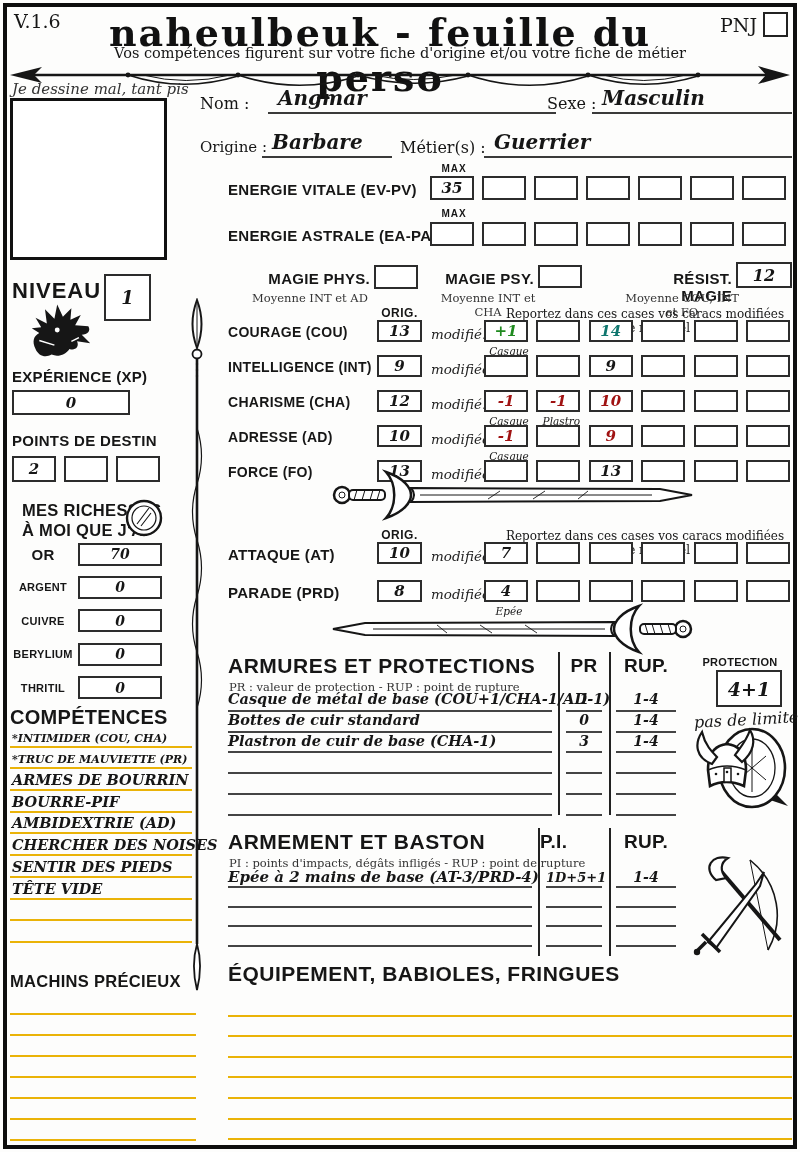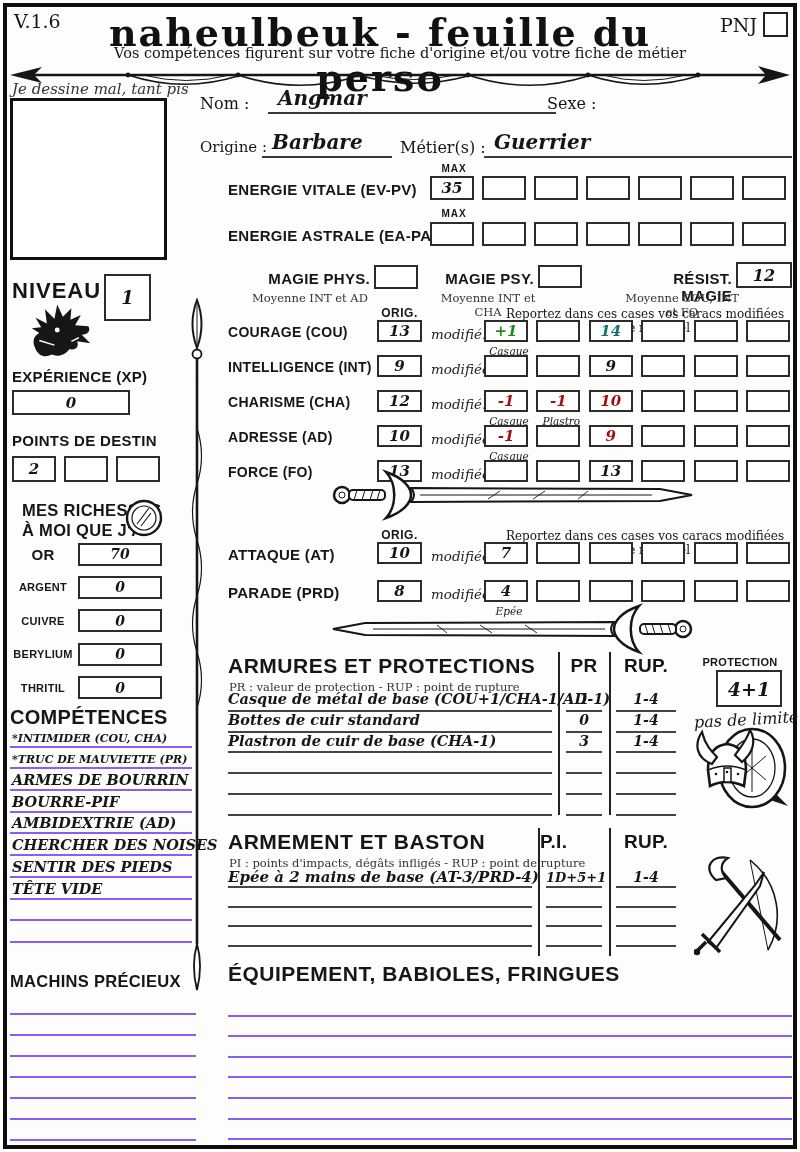--- a/index.html
+++ b/index.html
@@ -36,21 +36,21 @@
   .obx{position:absolute;left:149px;top:0;width:45px;height:22px;border-width:2.5px;}
   .modif{position:absolute;left:203px;top:6px;font-size:13.5px;font-style:italic;}
   .cell{position:absolute;top:0;width:44px;height:22px;}
   .cellnote{position:absolute;top:23px;left:-4px;width:54px;text-align:center;
             font-family:"DejaVu Serif",serif;font-style:italic;font-size:10.5px;color:#161616;}
   .statval{font-size:15px;}
   .vline{position:absolute;width:2px;background:#222;}
   .tname{position:absolute;left:0;border-bottom:2px solid #444;}
   .trow{position:absolute;left:0;width:452px;}
   .tcell{position:absolute;border-bottom:2px solid #444;text-align:center;}
-  .lines-col .ln{border-bottom:2px solid #8b5cf6;box-sizing:border-box;position:relative;}
+  .lines-col .ln{border-bottom:2px solid #eab308;box-sizing:border-box;position:relative;}
   .lines-col .ln span{position:absolute;bottom:1px;left:2px;white-space:nowrap;}
   .comp-item{font-size:14.5px;}
   .comp-item.small{font-size:11px;}
   .cur-label{font-size:11px;text-align:center;width:70px;}
   .cur-label.big{font-size:15px;}
   svg{display:block;}
 </style>
 </head>
 <body>
 
@@ -78,20 +78,21 @@
     <circle cx="580" cy="15" r="2.4" fill="#161616"></circle>
       <circle cx="690" cy="15" r="2.4" fill="#161616"></circle>
   </svg>
 
   <div class="abs hwlight" style="left:12px;top:80px;font-size:15px;">Je dessine mal, tant pis</div>
   <div class="abs" style="left:10px;top:98px;width:151px;height:156px;border:3.5px solid #111;background:#fff;"></div>
 
   <div class="abs id-label" style="left:200px;top:94px;">Nom :</div>
   <div class="abs id-value" style="left:268px;top:86px;width:288px;"><span class="hw">Angmar</span></div>
   <div class="abs id-label" style="left:547px;top:94px;">Sexe :</div>
+  <div class="abs id-value" style="left:592px;top:86px;width:200px;"><span class="hw">Masculin</span></div>
   <div class="abs id-label" style="left:200px;top:138px;font-size:15px;">Origine :</div>
   <div class="abs id-value" style="left:262px;top:130px;width:130px;"><span class="hw">Barbare</span></div>
   <div class="abs id-label" style="left:400px;top:138px;">Métier(s) :</div>
   <div class="abs id-value" style="left:484px;top:130px;width:308px;"><span class="hw">Guerrier</span></div>
 
   <div class="abs hd seclbl" style="left:228px;top:181px;">ENERGIE VITALE (EV-PV)</div>
   <div class="abs hd maxlbl" style="left:432px;top:163px;">MAX</div>
   <div class="abs boxrow" style="left:430px;top:176px;" id="e-boxes-0">
       <div class="bx">
         <span class="hw" style="font-size: 15px;">35</span>

